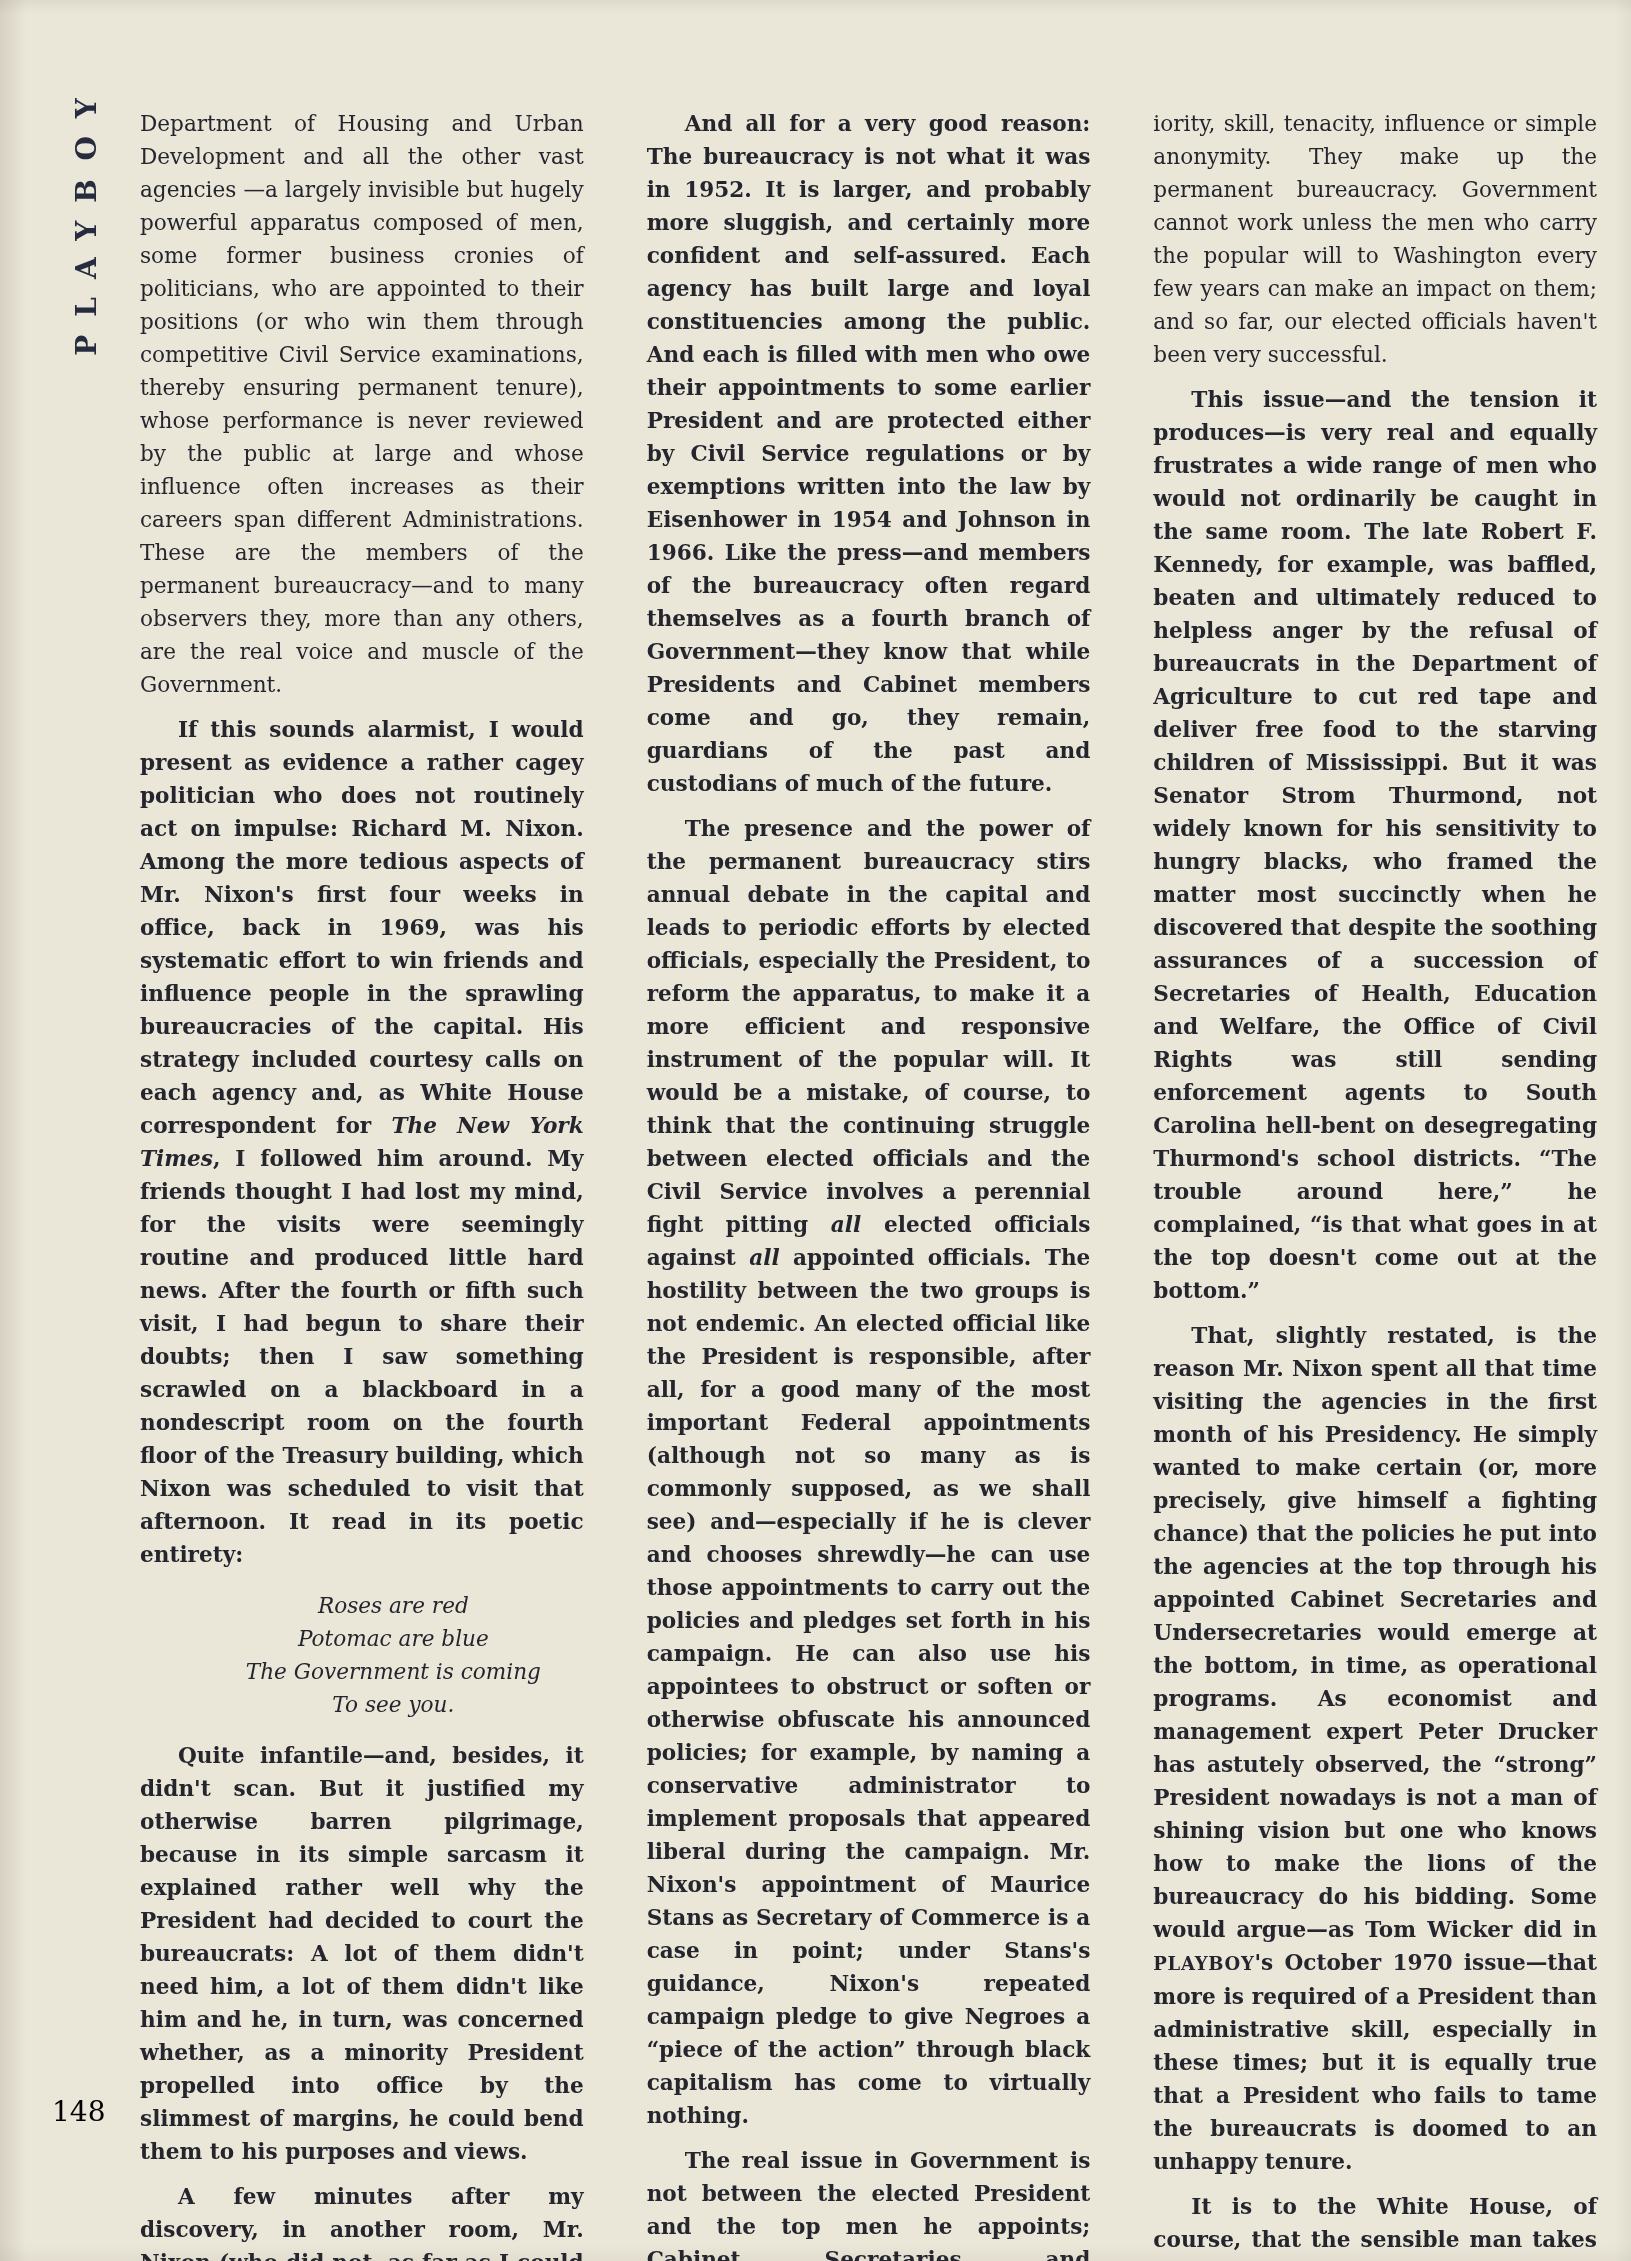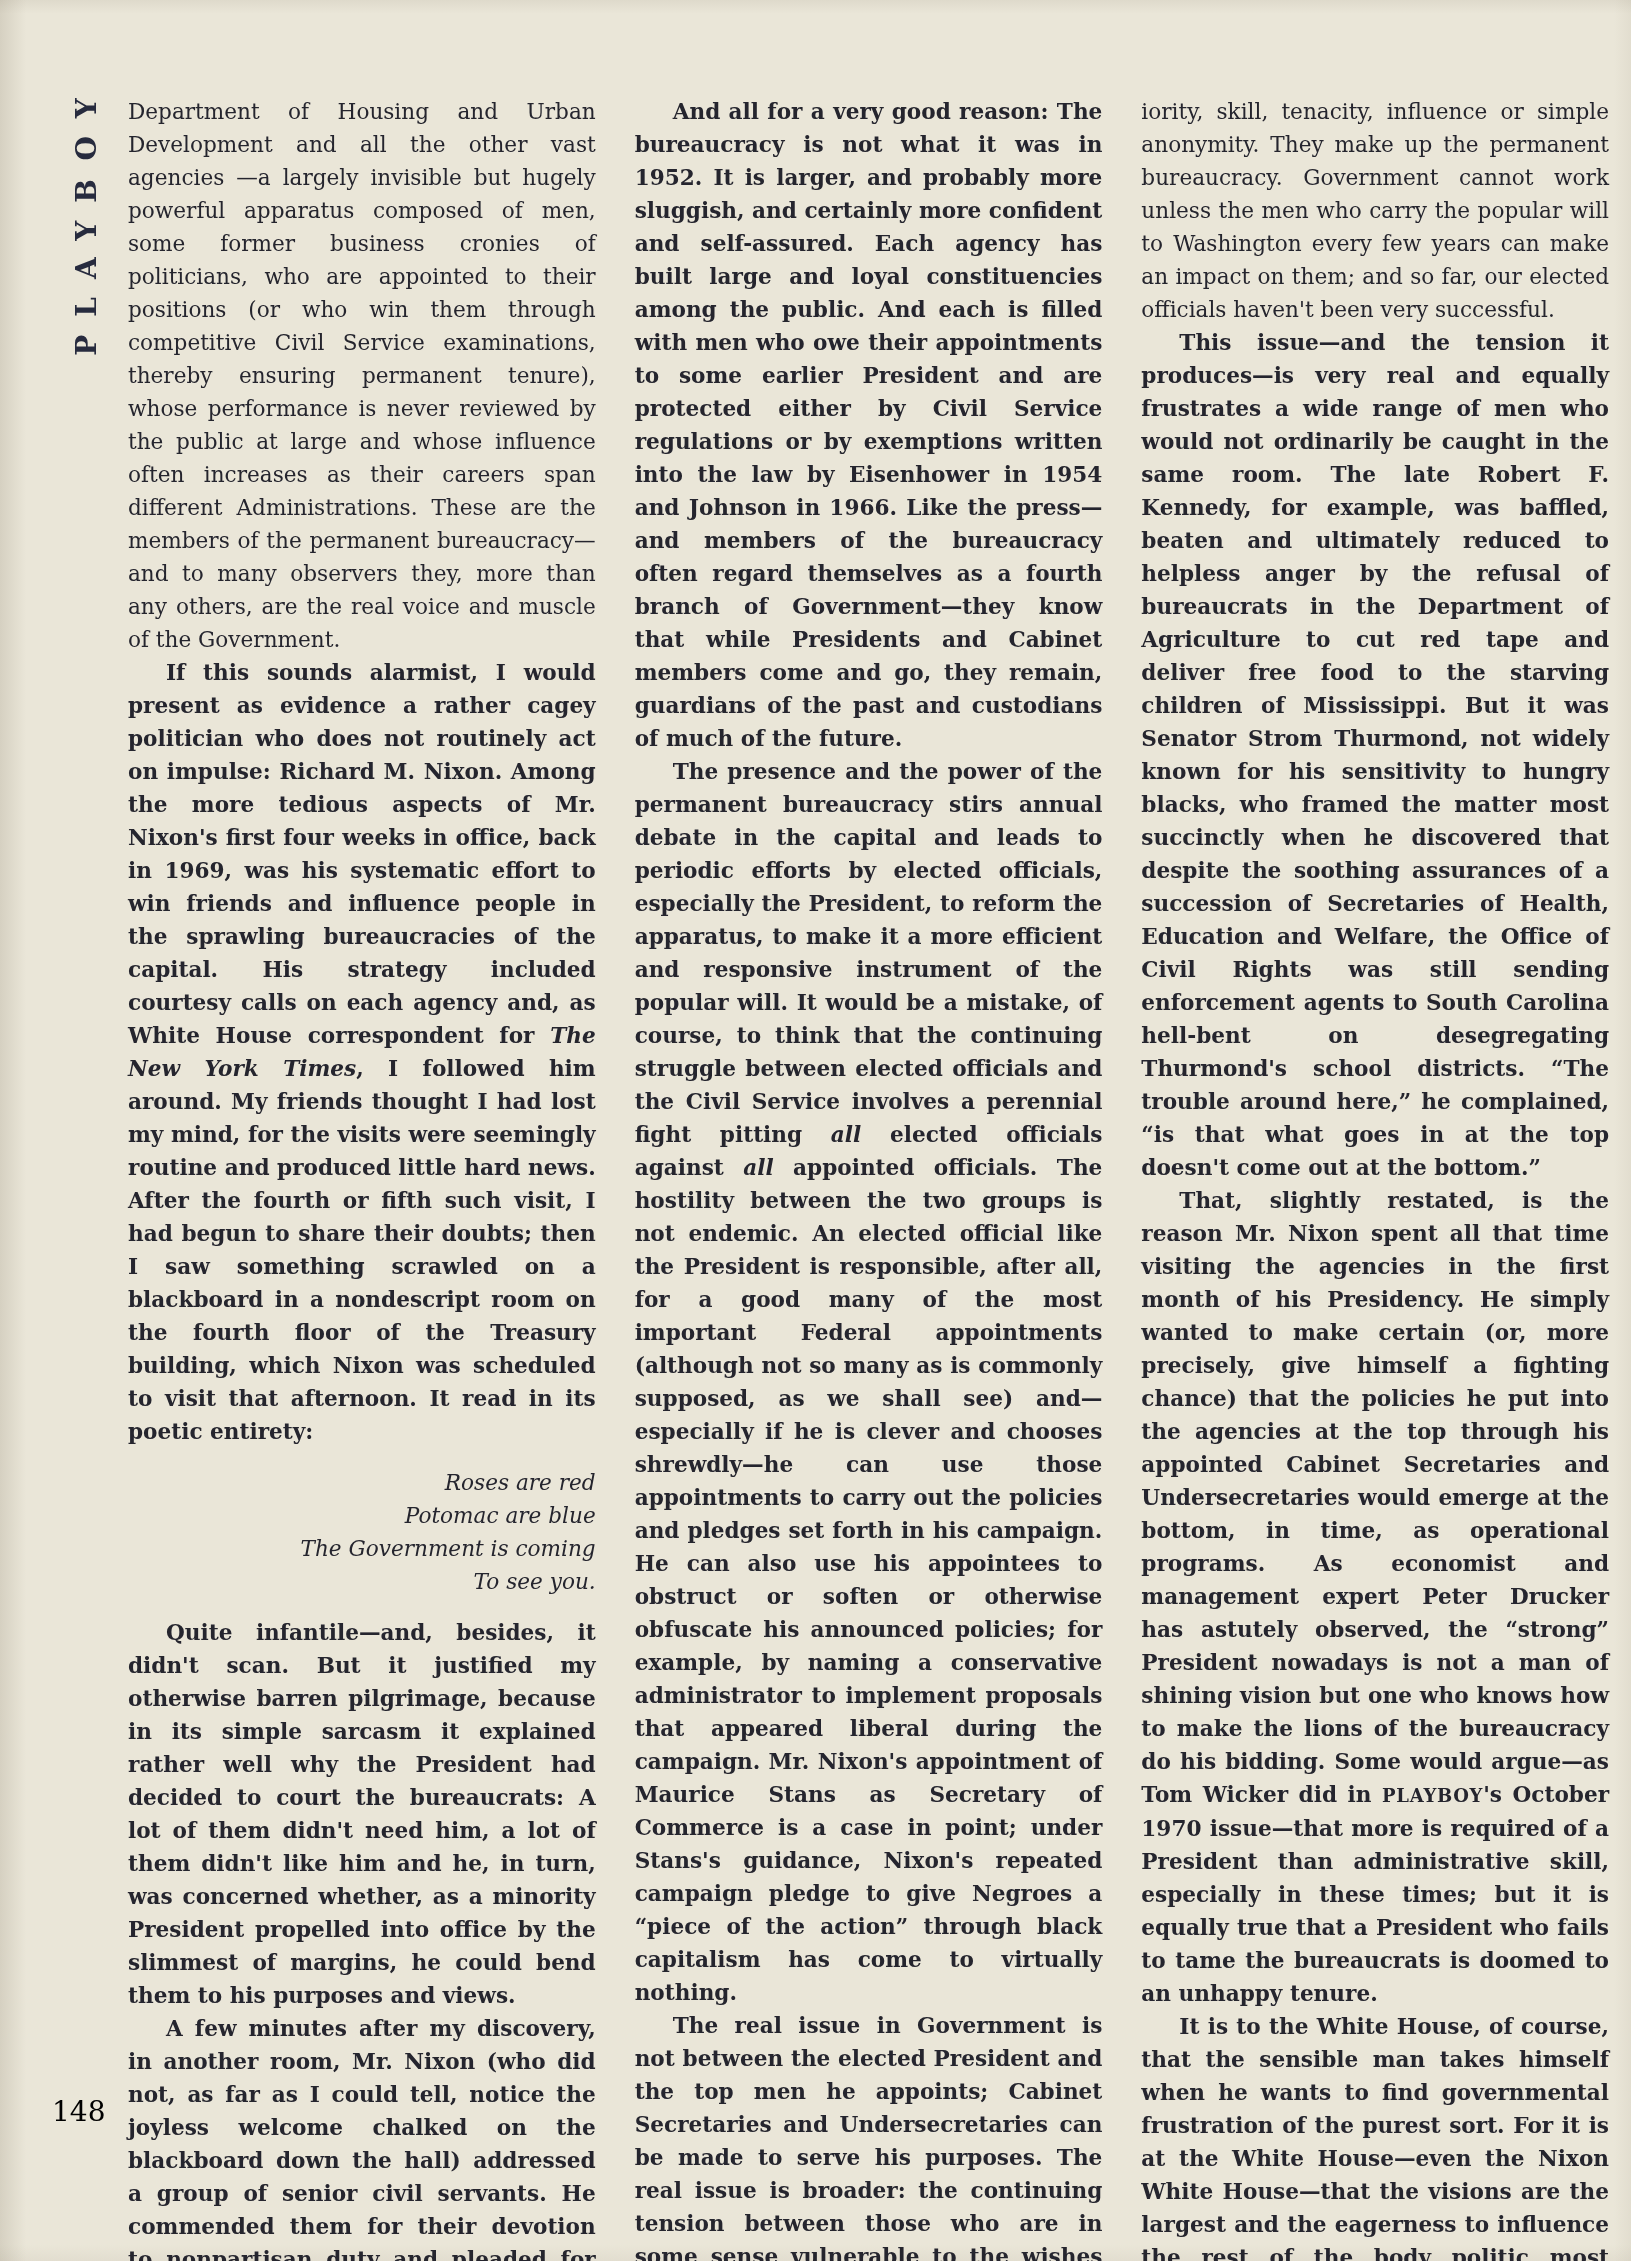--- a/index.html
+++ b/index.html
@@ -53,30 +53,30 @@
     display: flex;
     gap: 39px;
   }
   .col {
     width: 468px;
     font-size: 21.6px;
     line-height: 33px;
     text-align: justify;
   }
   .para {
-    margin: 0;
+    margin: 12px;
   }
   .para.indent {
     text-indent: 38px;
     font-weight: bold;
   }
   .poem {
     margin: 18px 0 18px 63px;
     font-style: italic;
-    text-align: right;
+    text-align: center;
   }
   .smallcaps {
     font-size: 18px;
     letter-spacing: 0.7px;
   }
   em {
     font-style: italic;
   }
 </style>
 </head>

